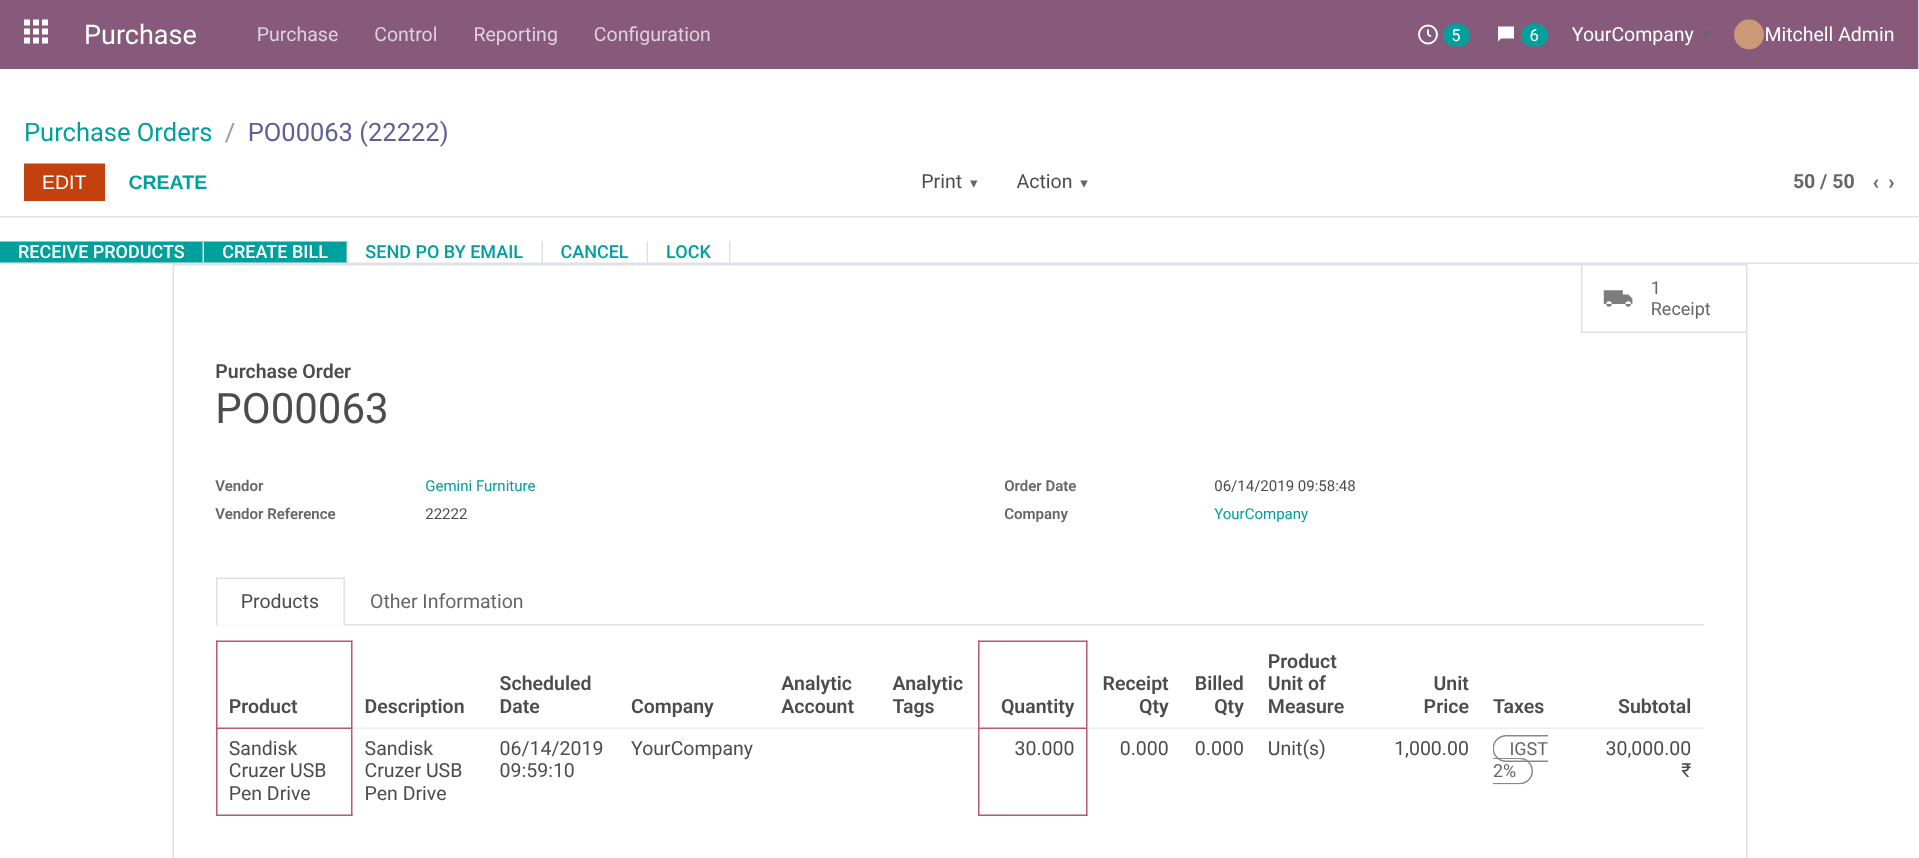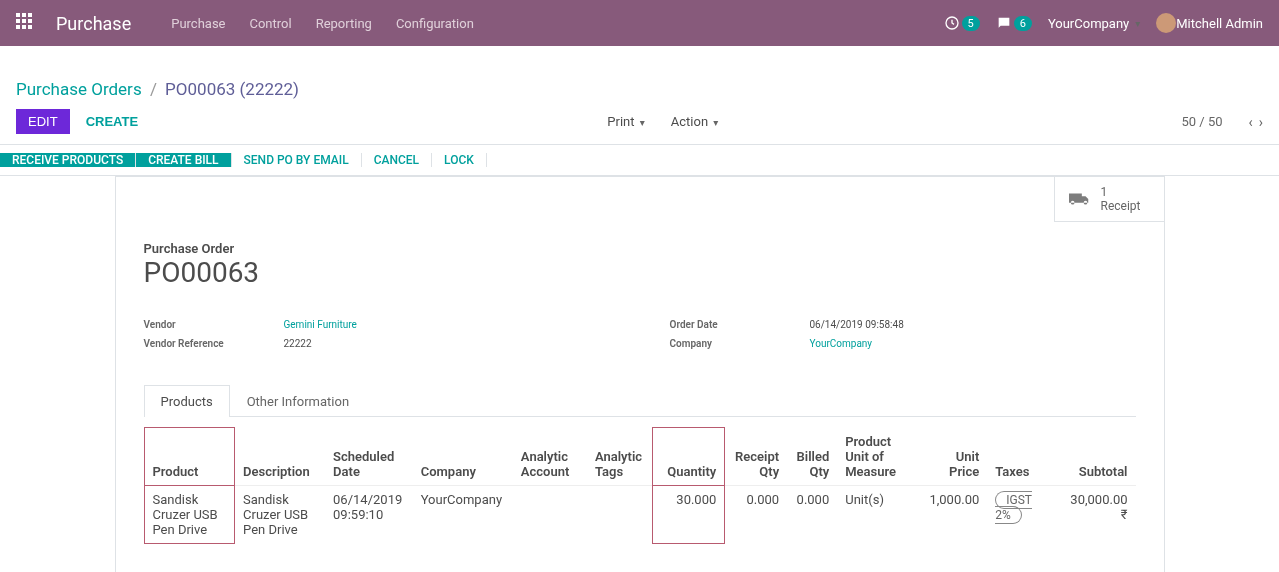--- a/index.html
+++ b/index.html
@@ -22,31 +22,31 @@
 
 
 .cp { padding: 10px 16px 10px 16px; }
 .breadcrumb { font-size: 17px; color: #7c7bad; margin-bottom: 10px; margin-top: 23px; }
 .breadcrumb a { color: #00a09d; text-decoration: none; cursor: pointer; }
 .breadcrumb .sep { color: #999; margin: 0 4px; }
 .breadcrumb .current { color: #5f5e97; }
 .cp-row { display: flex; align-items: center; }
 .cp-left { display: flex; gap: 10px; align-items: center; }
 .btn { padding: 5px 12px; border: none; font-size: 13px; cursor: pointer; }
-.btn-primary { background: #6d28d9; color: #fff; font-weight: 500; }
+.btn-primary { background: #c2410c; color: #fff; font-weight: 500; }
 .btn-link { background: none; color: #00a09d; font-weight: 700; padding: 5px 6px; }
 .cp-center { flex: 1; display: flex; justify-content: center; gap: 10px; }
 .dd { color: #4c4c4c; cursor: pointer; padding: 4px 8px; }
 .caret { font-size: 10px; margin-left: 2px; color: #666; }
-.cp-right { display: flex; align-items: center; gap: 26px; color: #666; }
+.cp-right { display: flex; align-items: center; gap: 12px; color: #666; font-weight: bold; }
 .pager-arrows { display: flex; gap: 6px; }
 .pager-arrows span { cursor: pointer; font-size: 14px; color: #666; }
 
 
-.actionbar { border-top: 1px solid #dee2e6; border-bottom: 1px solid #dee2e6; display: flex; align-items: center; height: 32px; }
+.actionbar { border-top: 1px solid #dee2e6; border-bottom: 1px solid #dee2e6; display: flex; align-items: flex-end; height: 32px; }
 .ab-left { display: flex; }
 .ab-btn { padding: 0 12px; display: flex; align-items: center; font-size: 12px; font-weight: 500; cursor: pointer; border-right: 1px solid #dee2e6; }
 .ab-btn.solid { background: #00a09d; color: #fff; }
 .ab-btn.text { color: #00a09d; }
 .ab-right { margin-left: auto; display: flex; align-items: center; }
 .status-step { padding: 0 14px; font-size: 11px; color: #aaa; display: flex; align-items: center; height: 100%; position: relative; }
 .status-step.active { color: #875a7b; font-weight: 600; }
 .status-step::after { content: ''; position: absolute; right: -6px; top: 50%; transform: translateY(-50%) rotate(45deg); width: 12px; height: 12px; border-top: 1px solid #dee2e6; border-right: 1px solid #dee2e6; background: #fff; }
 .status-step:last-child::after { display: none; }
 

